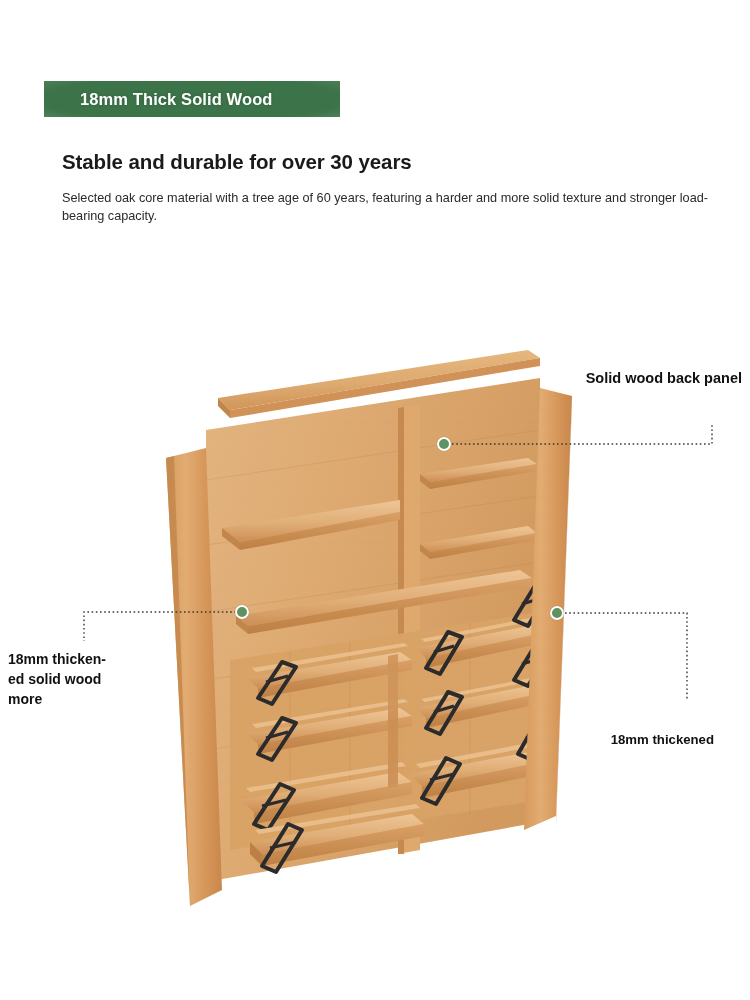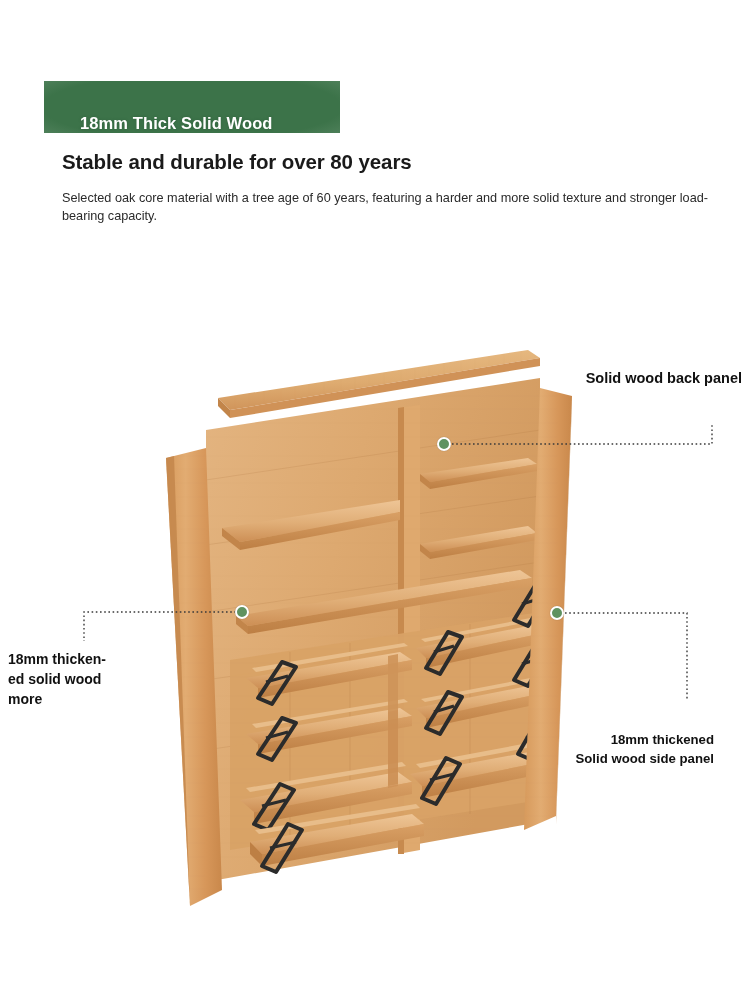--- a/index.html
+++ b/index.html
@@ -4,24 +4,24 @@
 <style>
   * { margin:0; padding:0; box-sizing:border-box; }
   html,body{ background:#ffffff; }
   body{
     width:750px; height:1000px; position:relative; overflow:hidden;
     font-family:"Liberation Sans", sans-serif; color:#1b1b1b;
   }
 
   
   .banner{
-    position:absolute; left:44px; top:81px; width:296px; height:52px;
+    position:absolute; left:44px; top:81px; width:296px; height:36px;
     background:
       radial-gradient(120% 150% at 50% 50%, #3c7349 0%, #3c7349 42%, rgba(60,115,73,0.86) 60%, rgba(90,140,100,0.45) 78%, rgba(255,255,255,0) 100%);
-    display:flex; align-items:flex-end;
+    display:flex; align-items:center;
   }
   .banner-text{
     color:#ffffff; font-size:16.5px; font-weight:700; letter-spacing:.1px;
     padding-left:36px; text-shadow:0 0 3px rgba(30,70,40,.35);
   }
   .headline{
     position:absolute; left:62px; top:150px; width:620px;
     font-size:20.5px; font-weight:700; color:#1a1a1a; letter-spacing:-.1px;
   }
   .subcopy{
@@ -52,21 +52,21 @@
 
   .leaders{ position:absolute; left:0; top:0; width:750px; height:1000px; pointer-events:none; }
 </style>
 </head>
 <body>
 
 <div class="banner">
   <div class="banner-text">18mm Thick Solid Wood</div>
 </div>
 
-<div class="headline">Stable and durable for over 80 years</div>
+<div class="headline">Stable and durable for over 30 years</div>
 <div class="subcopy">Selected oak core material with a tree age of 60 years, featuring a harder and more solid texture and stronger load-bearing capacity.</div>
 
 <div class="stage">
   <svg width="750" height="600" viewBox="0 0 750 600" xmlns="http://www.w3.org/2000/svg">
     <defs>
       <linearGradient id="gBack" x1="0" y1="0" x2="1" y2="0.4">
         <stop offset="0%" stop-color="#e4b versa"></stop>
         <stop offset="0%" stop-color="#e3b480"></stop>
         <stop offset="45%" stop-color="#dda970"></stop>
         <stop offset="100%" stop-color="#d29a5f"></stop>
@@ -260,20 +260,19 @@
 <span class="dot dot-back"></span>
 <span class="dot dot-side"></span>
 <span class="dot dot-shelf"></span>
 
 <div class="callout callout-back">
   <span>Solid wood back panel</span>
 </div>
 
 <div class="callout callout-side">
   <span>18mm thickened</span>
-  <span>Solid wood side panel</span>
 </div>
 
 <div class="callout callout-shelf">
   <span>18mm thicken-</span>
   <span>ed solid wood</span>
   <span>more</span>
 </div>
 
 </body></html>

